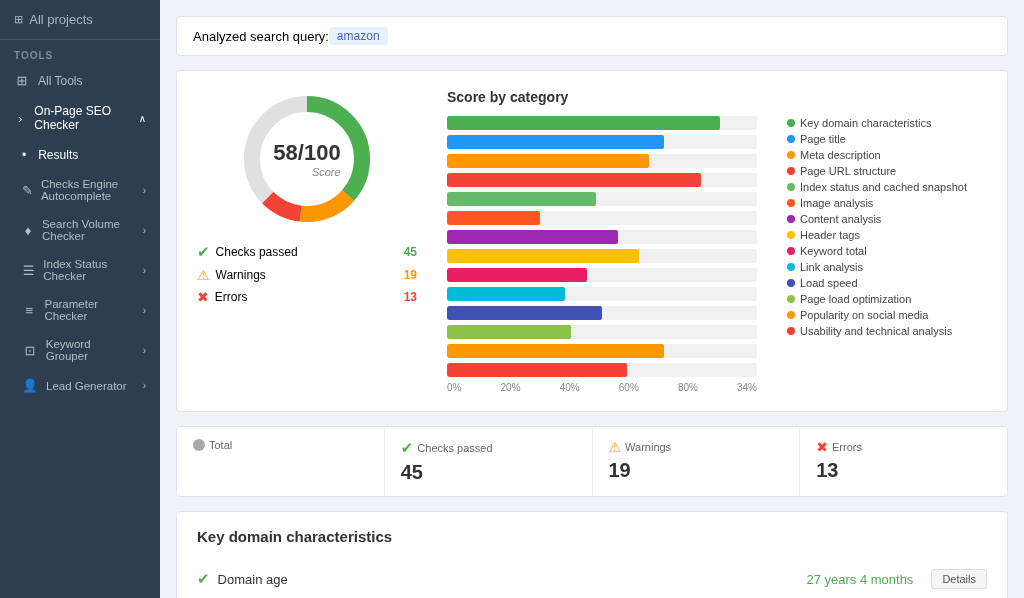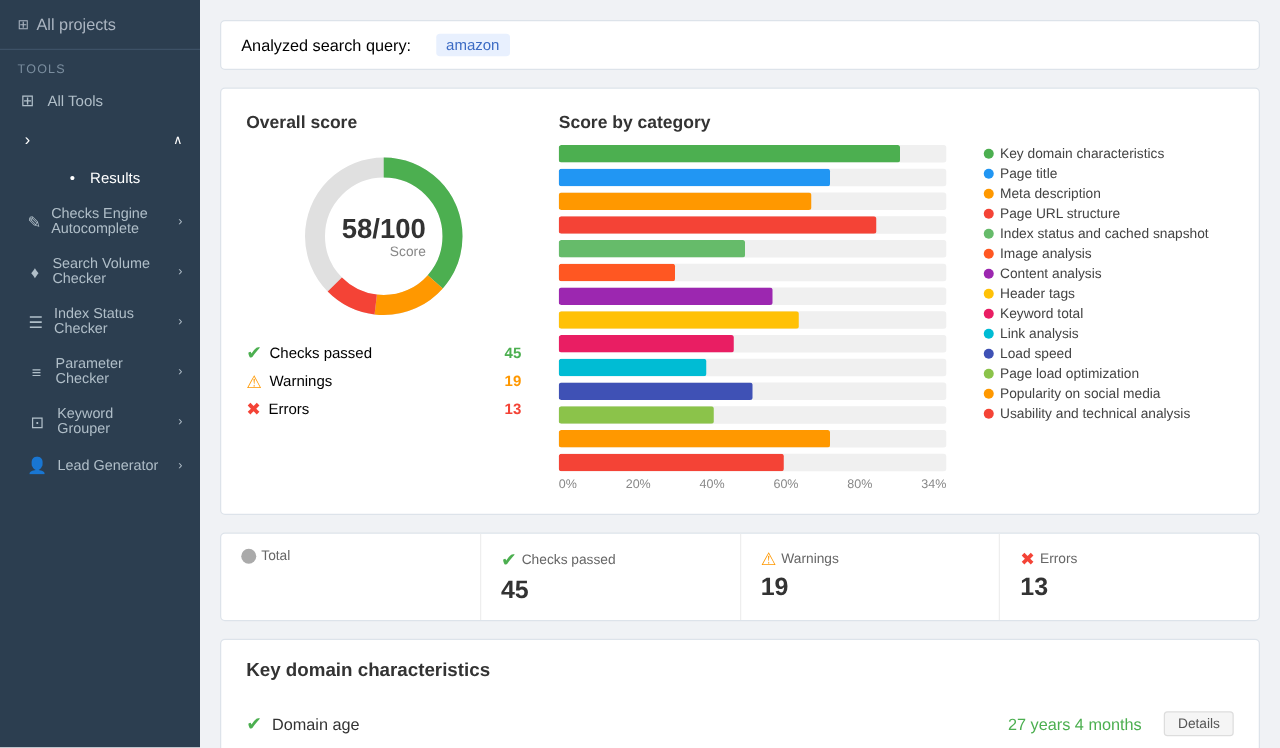--- a/index.html
+++ b/index.html
@@ -37,39 +37,38 @@
       display: flex;
       justify-content: space-between;
       align-items: center;
       cursor: pointer;
     }
     .tools-label {
       padding: 10px 14px 4px;
       font-size: 10px;
       color: #7a8d9e;
       letter-spacing: 1px;
-      font-weight: normal;
+      font-weight: bold;
     }
     .sidebar-item {
       padding: 8px 14px;
       display: flex;
       align-items: center;
       gap: 8px;
       cursor: pointer;
       color: #b0bec8;
       font-size: 12px;
     }
     .sidebar-item.active { color: #fff; }
     .sidebar-item.sub { padding-left: 22px; font-size: 11.5px; }
     .sidebar-item .chevron { margin-left: auto; font-size: 10px; }
     .sidebar-item.results-item {
       color: #fff;
       font-size: 12px;
       padding-left: 22px;
-      justify-content: center;
     }
     .sidebar-item.results-item::before {
       content: '•';
       color: #fff;
       margin-right: 4px;
     }
     .sidebar-icon { font-size: 13px; width: 16px; text-align: center; }
 
     
     .main {
@@ -82,21 +81,21 @@
     
     .query-bar {
       background: #fff;
       border: 1px solid #dde3ea;
       border-radius: 4px;
       padding: 10px 16px;
       margin-bottom: 14px;
       font-size: 13px;
       display: flex;
       align-items: center;
-      gap: 20px;
+      gap: 0;
     }
     .query-tag {
       background: #e8f0fe;
       color: #3c6bc4;
       border-radius: 3px;
       padding: 2px 8px;
       font-size: 12px;
     }
 
     
@@ -120,21 +119,21 @@
       margin: 0 auto 14px;
     }
     .donut-container svg { width: 140px; height: 140px; }
     .donut-center {
       position: absolute;
       top: 50%; left: 50%;
       transform: translate(-50%, -50%);
       text-align: right;
     }
     .donut-score { font-size: 22px; font-weight: bold; color: #333; }
-    .donut-label { font-size: 11px; color: #888; }
+    .donut-label { font-size: 11px; color: #888; font-style: italic; }
     .checks-list { display: flex; flex-direction: column; gap: 6px; margin-top: 6px; }
     .check-item { display: flex; align-items: center; gap: 6px; font-size: 12px; }
     .check-count { margin-left: auto; font-weight: bold; }
     .count-green { color: #4caf50; }
     .count-orange { color: #ff9800; }
     .count-red { color: #f44336; }
 
     
     .bar-section { flex: 1; }
     .bar-section h3 { font-size: 14px; font-weight: bold; color: #333; margin-bottom: 10px; }
@@ -202,20 +201,21 @@
     <span>All projects</span>
   </div>
   <div class="tools-label">TOOLS</div>
 
   <div class="sidebar-item">
     <span class="sidebar-icon">⊞</span>
     <span>All Tools</span>
   </div>
   <div class="sidebar-item active">
     <span class="sidebar-icon">›</span>
+    <span>On-Page SEO Checker</span>
     <span class="chevron">∧</span>
   </div>
   <div class="sidebar-item results-item">
     <span>Results</span>
   </div>
   <div class="sidebar-item sub">
     <span class="sidebar-icon">✎</span>
     <span>Checks Engine Autocomplete</span>
     <span class="chevron">›</span>
   </div>
@@ -250,21 +250,20 @@
 
   <div class="query-bar">
     <span>Analyzed search query:</span>
     <span class="query-tag">amazon</span>
   </div>
 
   <div class="score-card">
     <div class="score-card-inner">
 
       <div class="overall-section">
-        <h3>Overall score</h3>
         <div class="donut-container">
           <svg viewBox="0 0 140 140">
 
             <circle cx="70" cy="70" r="55" fill="none" stroke="#e0e0e0" stroke-width="16"></circle>
 
             <circle cx="70" cy="70" r="55" fill="none" stroke="#4caf50" stroke-width="16" stroke-dasharray="126 219" stroke-dashoffset="0" transform="rotate(-90 70 70)"></circle>
 
             <circle cx="70" cy="70" r="55" fill="none" stroke="#ff9800" stroke-width="16" stroke-dasharray="53 292" stroke-dashoffset="-126" transform="rotate(-90 70 70)"></circle>
 
             <circle cx="70" cy="70" r="55" fill="none" stroke="#f44336" stroke-width="16" stroke-dasharray="37 308" stroke-dashoffset="-179" transform="rotate(-90 70 70)"></circle>

